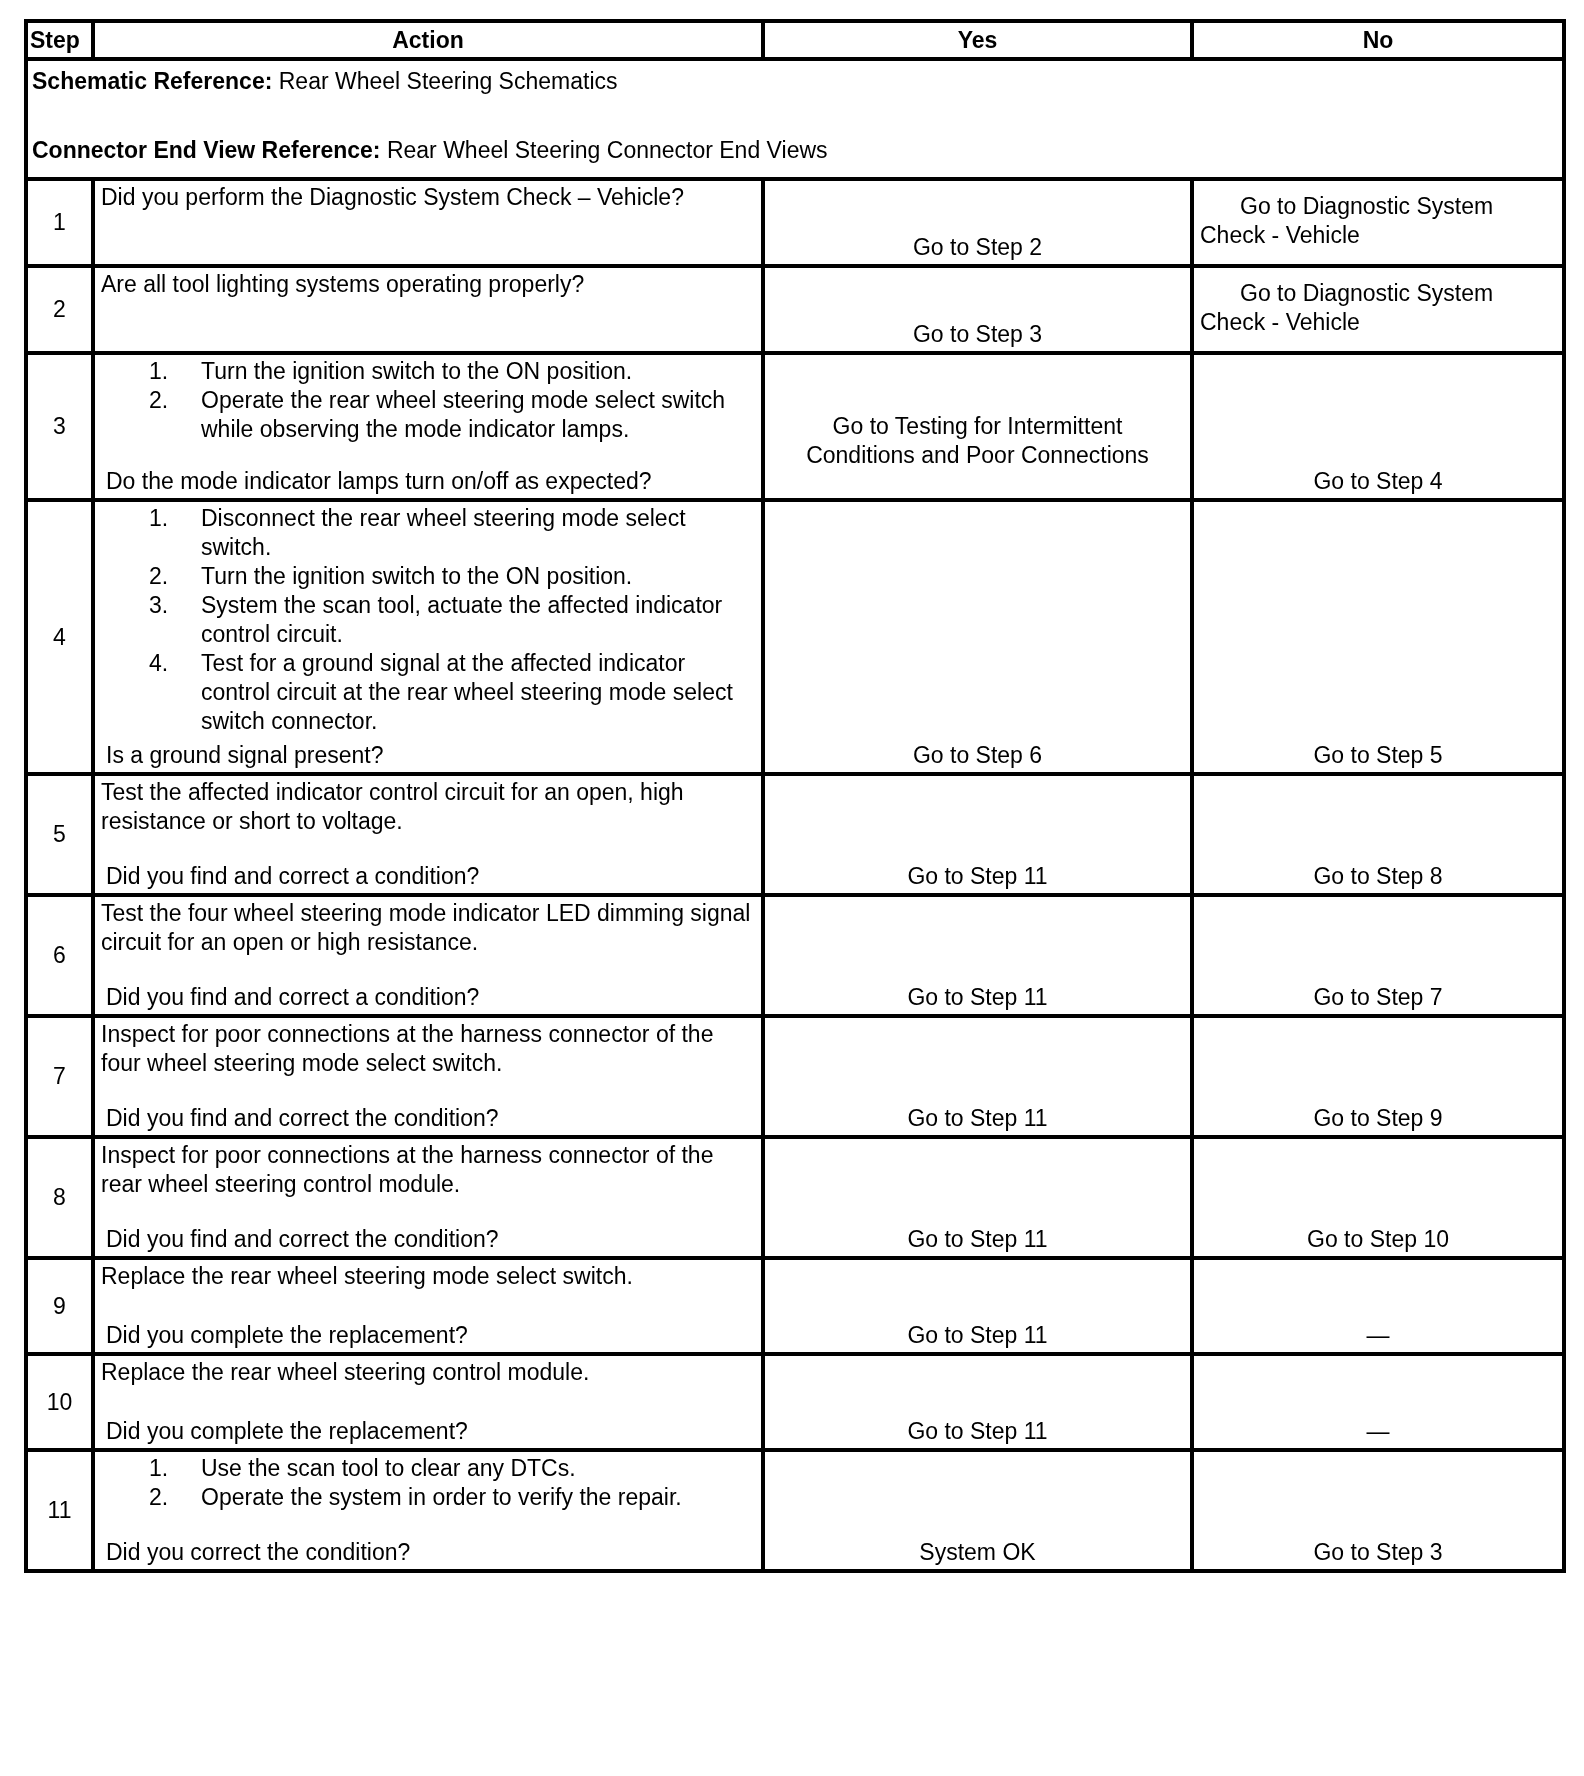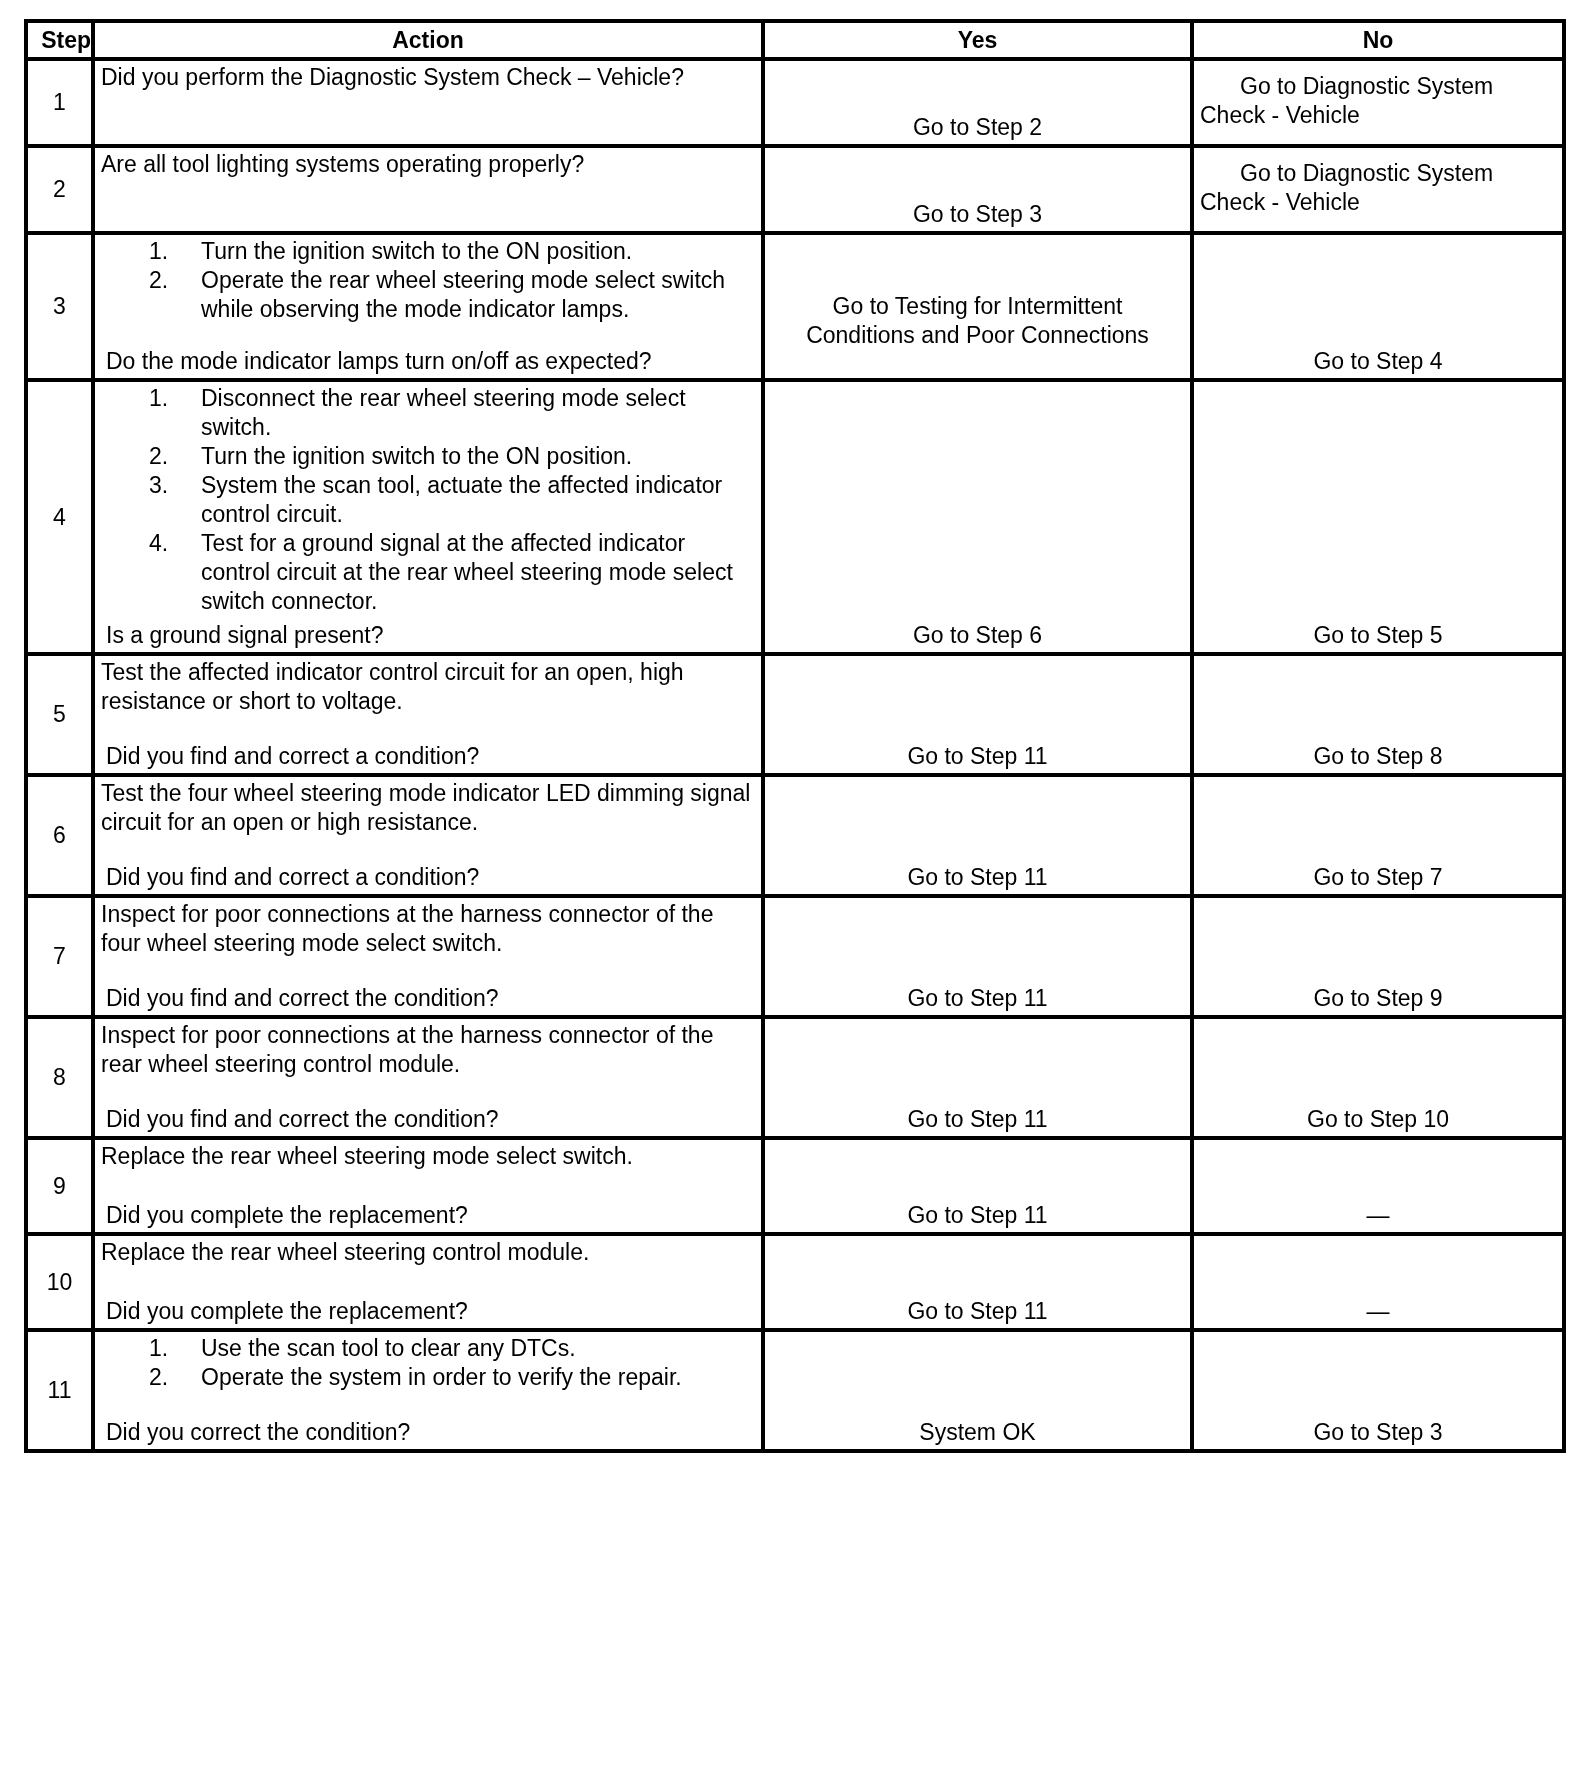--- a/index.html
+++ b/index.html
@@ -11,21 +11,21 @@
     font-size: 23px; line-height: 29px;
   }
   table.diag td, table.diag th {
     border: 4px solid #000; padding: 0; vertical-align: top; position: relative;
   }
   col.c-step { width: 67px; }
   col.c-action { width: 670px; }
   col.c-yes { width: 429px; }
   col.c-no { width: 372px; }
   th { font-weight: bold; text-align: center; height: 34px; vertical-align: middle !important; font-size: 23px; }
-  th.step-h { text-align: right; padding-left: 2px !important; margin-top: 32px; }
+  th.step-h { text-align: left; padding-left: 2px !important; margin-top: 32px; }
   td.ref { height: 104px; padding: 6px 4px !important; }
   td.ref .ref-line { display: block; }
   td.ref .ref-gap { height: 40px; }
   td.ref b { font-weight: bold; }
   td.stepnum { text-align: center; vertical-align: middle !important; }
   td.action { padding: 2px 6px !important; }
   .act-wrap { position: relative; height: 100%; }
   .act-body { display: block; }
   .act-q { position: absolute; left: 5px; bottom: 0; }
   ol.steps { margin: 0; padding: 0 0 0 100px; list-style: none; }
@@ -49,20 +49,27 @@
   </colgroup>
   <thead>
     <tr>
       <th class="step-h">Step</th>
       <th>Action</th>
       <th>Yes</th>
       <th>No</th>
     </tr>
   </thead>
   <tbody>
+    <tr>
+      <td colspan="4" class="ref">
+        <span class="ref-line"><b>Schematic Reference:</b><span> Rear Wheel Steering Schematics</span></span>
+        <div class="ref-gap"></div>
+        <span class="ref-line"><b>Connector End View Reference:</b><span> Rear Wheel Steering Connector End Views</span></span>
+      </td>
+    </tr>
 
     <tr style="height:87px">
       <td class="stepnum">1</td>
       <td class="action"><span>Did you perform the Diagnostic System Check – Vehicle?</span></td>
       <td class="yes"><span>Go to Step 2</span></td>
       <td class="no top"><span class="indent">Go to Diagnostic System</span><span>Check - Vehicle</span></td>
     </tr>
 
     <tr style="height:87px">
       <td class="stepnum">2</td>

